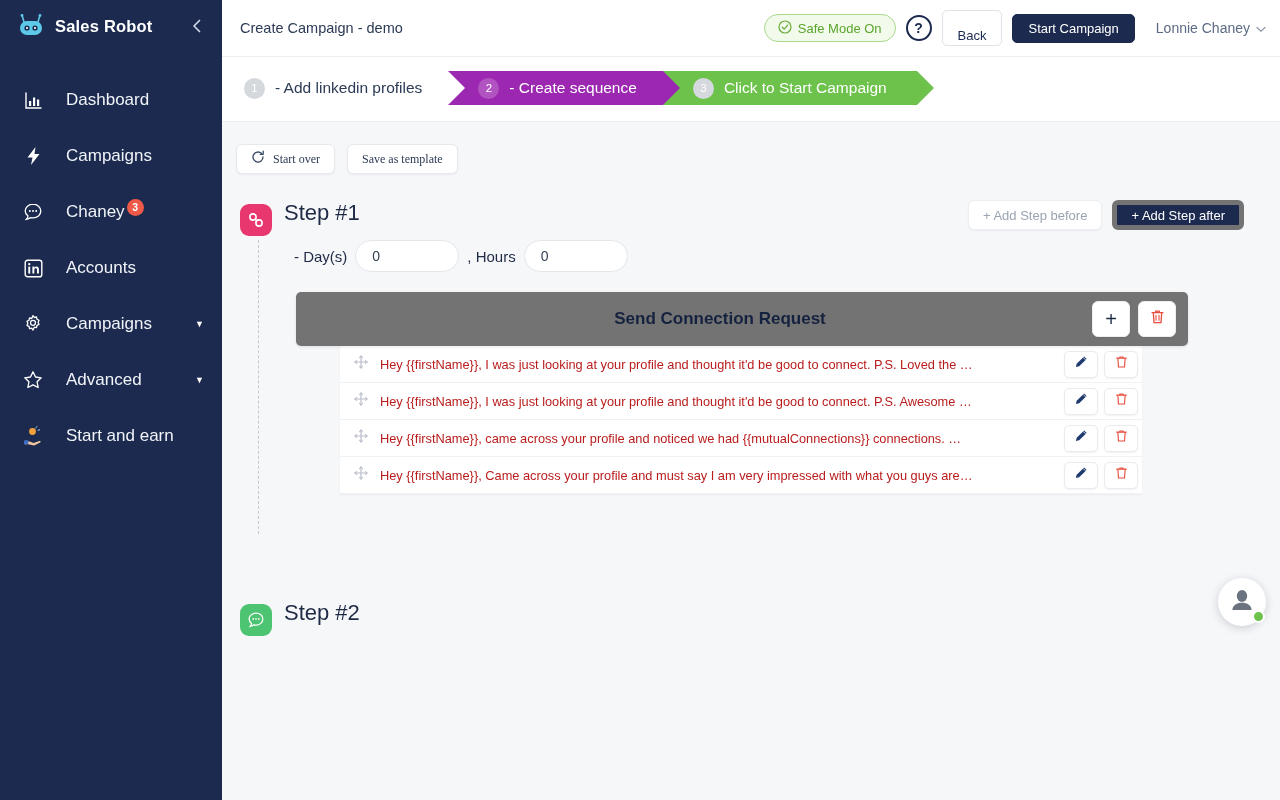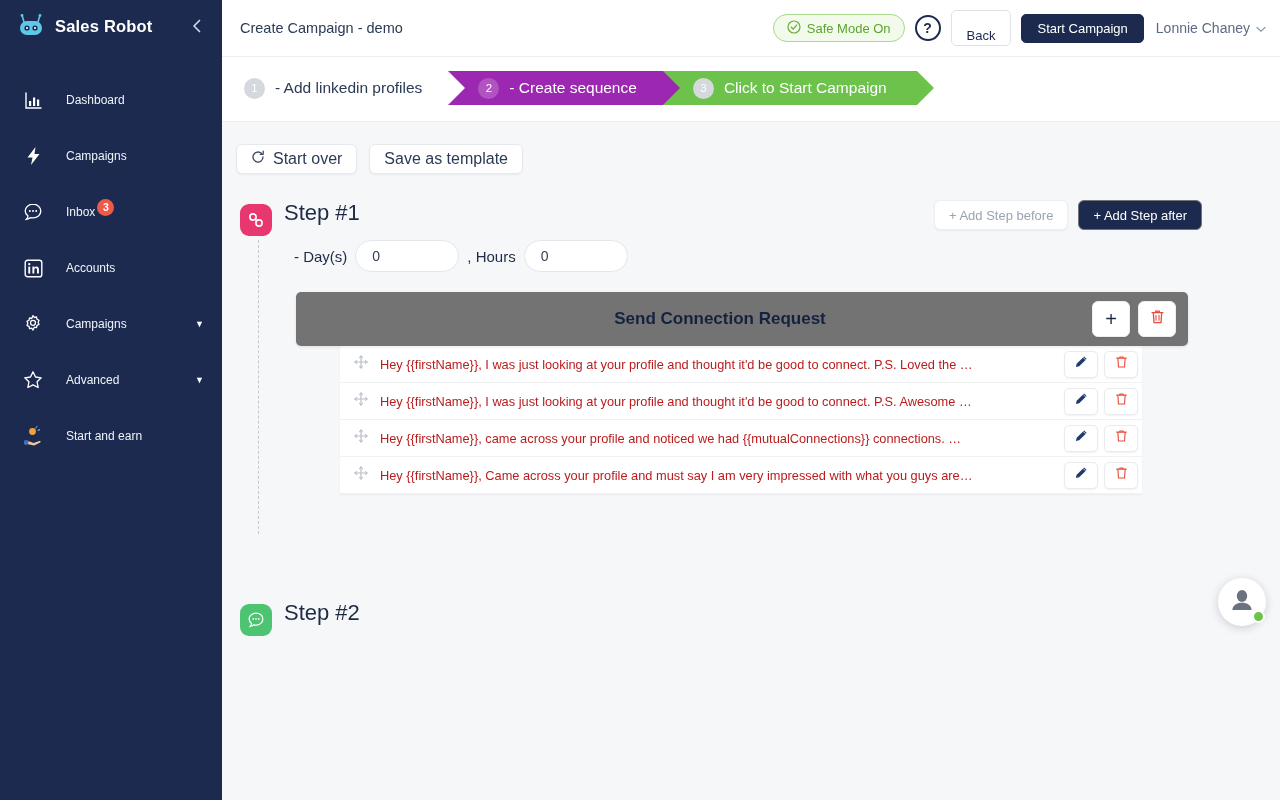--- a/index.html
+++ b/index.html
@@ -36,21 +36,21 @@
   .nav-item {
     display: flex; align-items: center;
     height: 56px; padding: 0 18px 0 18px;
     cursor: pointer; position: relative;
   }
   .nav-icon {
     width: 30px; flex: 0 0 30px; display: flex; align-items: center; justify-content: center;
     color: #ffffff;
   }
   .nav-label {
-    margin-left: 18px; font-size: 12px; color: #f0f3f8; white-space: nowrap; text-align: right;
+    margin-left: 18px; font-size: 17px; color: #f0f3f8; white-space: nowrap; text-align: right;
   }
   .nav-badge {
     display: inline-flex; align-items: center; justify-content: center;
     min-width: 17px; height: 17px; border-radius: 50%;
     background: #ef5a48; color: #fff; font-size: 10.5px; font-weight: bold;
     margin-left: 2px; margin-top: -10px; padding: 0 4px;
   }
   .nav-caret { margin-left: auto; color: #ffffff; font-size: 9px; line-height: 1; }
 
   
@@ -82,21 +82,21 @@
     font-family: "Liberation Sans", sans-serif;
   }
   .btn-start {
     height: 29px; padding: 0 15px; border-radius: 5px;
     border: 1px solid #1b2a4e; background: #1b2a4e;
     color: #ffffff; font-size: 13px; cursor: pointer;
     font-family: "Liberation Sans", sans-serif;
   }
   .user-menu {
     display: flex; align-items: center; gap: 6px;
-    font-size: 14px; color: #5c6b84; cursor: pointer; margin-left: 2px; text-align: right;
+    font-size: 14px; color: #5c6b84; cursor: pointer; margin-left: 11px; text-align: right;
   }
 
   
   #stepper-wrap {
     background: #ffffff; padding: 14px 18px 16px 0;
     border-bottom: 1px solid #ebedf0;
   }
   #stepper { display: flex; align-items: stretch; height: 34px; padding-left: 0; }
   .chev {
     display: flex; align-items: center; gap: 10px;
@@ -123,53 +123,53 @@
   .chev-3 { --chev-bg: #6cc24a; background: #6cc24a; color: #ffffff; padding-left: 30px; padding-right: 30px; }
   .chev-3 .num { background: #d5d8dd; color: #ffffff; }
 
   
   #content { padding: 22px 0 0 0; position: relative; height: 690px; overflow: hidden; }
   .toolbar { display: flex; gap: 12px; padding: 0 0 0 14px; margin-bottom: 26px; }
   .tbtn {
     display: inline-flex; align-items: center; gap: 8px;
     height: 30px; padding: 0 14px; border-radius: 6px;
     background: #ffffff; border: 1px solid #e6e8ec;
-    color: #2b3a55; font-size: 16px; cursor: pointer;
+    color: #2b3a55; font-size: 12px; cursor: pointer;
     box-shadow: 0 1px 2px rgba(16,24,40,.05);
-    font-family: Liberation Sans, sans-serif;
+    font-family: Liberation Serif, serif;
   }
 
   
   .step { position: relative; padding-left: 18px; }
   .step-rail {
     position: absolute; left: 36px; top: 40px; bottom: -40px;
     width: 0; border-left: 1px dashed #c3c8d1;
   }
   .step-head { display: flex; align-items: flex-start; position: relative; }
   .step-badge {
     width: 32px; height: 32px; border-radius: 9px; flex: 0 0 32px;
     display: flex; align-items: center; justify-content: center;
     margin-top: 4px;
   }
   .badge-pink { background: #e8366f; }
   .badge-green { background: #4cc471; }
   .step-title {
     font-size: 22px; color: #1f2b45; margin-left: 12px; font-weight: normal;
   }
-  .step-actions { margin-left: auto; display: flex; gap: 10px; padding-right: 78px; }
+  .step-actions { margin-left: auto; display: flex; gap: 10px; padding-right: 36px; }
   .btn-ghost {
     height: 30px; padding: 0 14px; border-radius: 6px;
     background: #ffffff; border: 1px solid #eceef1;
     color: #9aa3b2; font-size: 13px; cursor: pointer;
     box-shadow: 0 1px 2px rgba(16,24,40,.05);
     font-family: "Liberation Sans", sans-serif;
   }
   .btn-dark {
     height: 30px; padding: 0 14px; border-radius: 6px;
-    background: #1b2a4e; border: 1px solid #737373;
+    background: #1b2a4e; border: 5px solid #737373;
     color: #ffffff; font-size: 13px; cursor: pointer;
     font-family: "Liberation Sans", sans-serif;
   }
   .delay-row {
     display: flex; align-items: center; gap: 8px;
     margin-left: 54px; margin-top: 4px;
     font-size: 15px; color: #1f2b45;
   }
   .num-input {
     height: 32px; width: 104px; border-radius: 16px;
@@ -291,21 +291,21 @@
 
       <div class="nav-item">
         <span class="nav-icon">
           <svg width="20" height="20" viewBox="0 0 20 20">
               <path d="M10 2.2c-4.3 0-7.8 3-7.8 6.7 0 2 1 3.8 2.7 5 0 1-.5 2.4-1.5 3.4 1.8-.2 3.3-.9 4.3-1.7.7.2 1.5.3 2.3.3 4.3 0 7.8-3 7.8-6.9S14.3 2.2 10 2.2z" fill="none" stroke="#fff" stroke-width="1.3"></path>
               <circle cx="6.8" cy="9" r="1" fill="#fff"></circle>
               <circle cx="10" cy="9" r="1" fill="#fff"></circle>
               <circle cx="13.2" cy="9" r="1" fill="#fff"></circle>
             </svg>
         </span>
-        <span class="nav-label">Inbox</span>
+        <span class="nav-label">Chaney</span>
         <span class="nav-badge">3</span>
       </div>
 
       <div class="nav-item">
         <span class="nav-icon">
           <svg width="19" height="19" viewBox="0 0 19 19">
               <rect x="1.2" y="1.2" width="16.6" height="16.6" rx="2.4" fill="none" stroke="#fff" stroke-width="1.4"></rect>
               <rect x="4.3" y="7.6" width="1.9" height="7" fill="#fff"></rect>
               <circle cx="5.25" cy="5.2" r="1.15" fill="#fff"></circle>
               <path d="M8.4 14.6v-7h1.9v1c.45-.75 1.25-1.2 2.2-1.2 1.6 0 2.4 1 2.4 2.9v4.3h-1.9v-3.9c0-1-.35-1.55-1.2-1.55-.85 0-1.5.6-1.5 1.7v3.75z" fill="#fff"></path>

